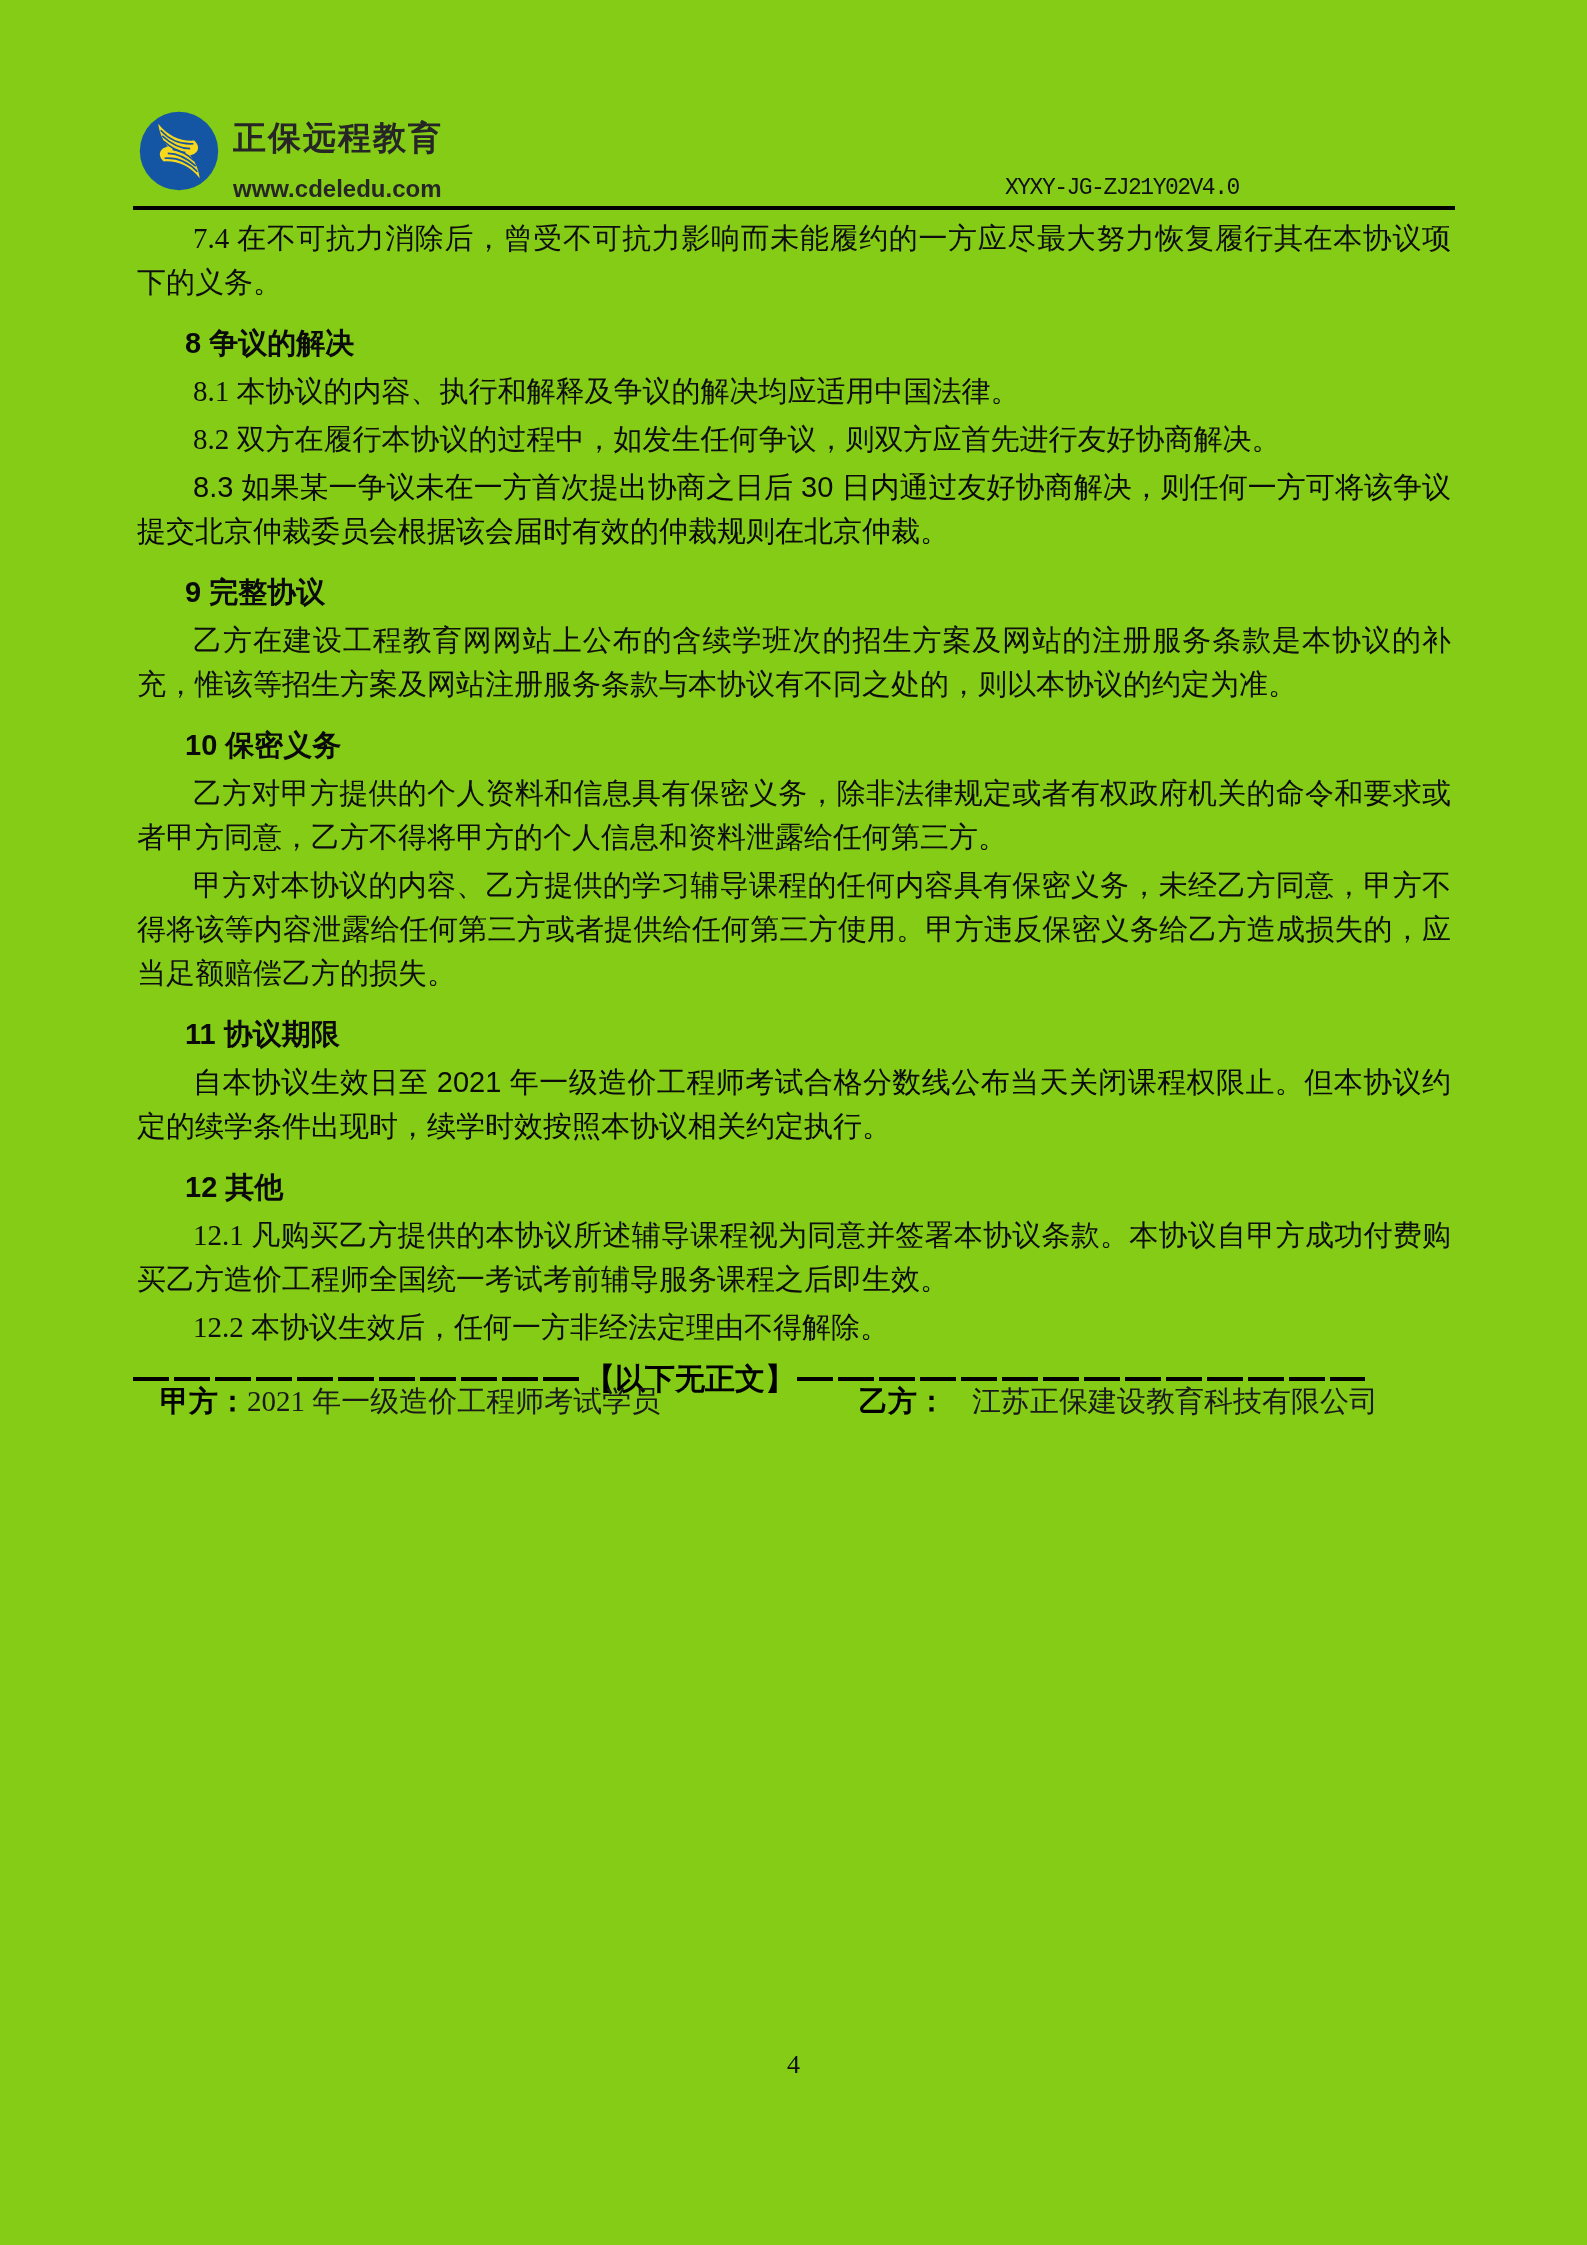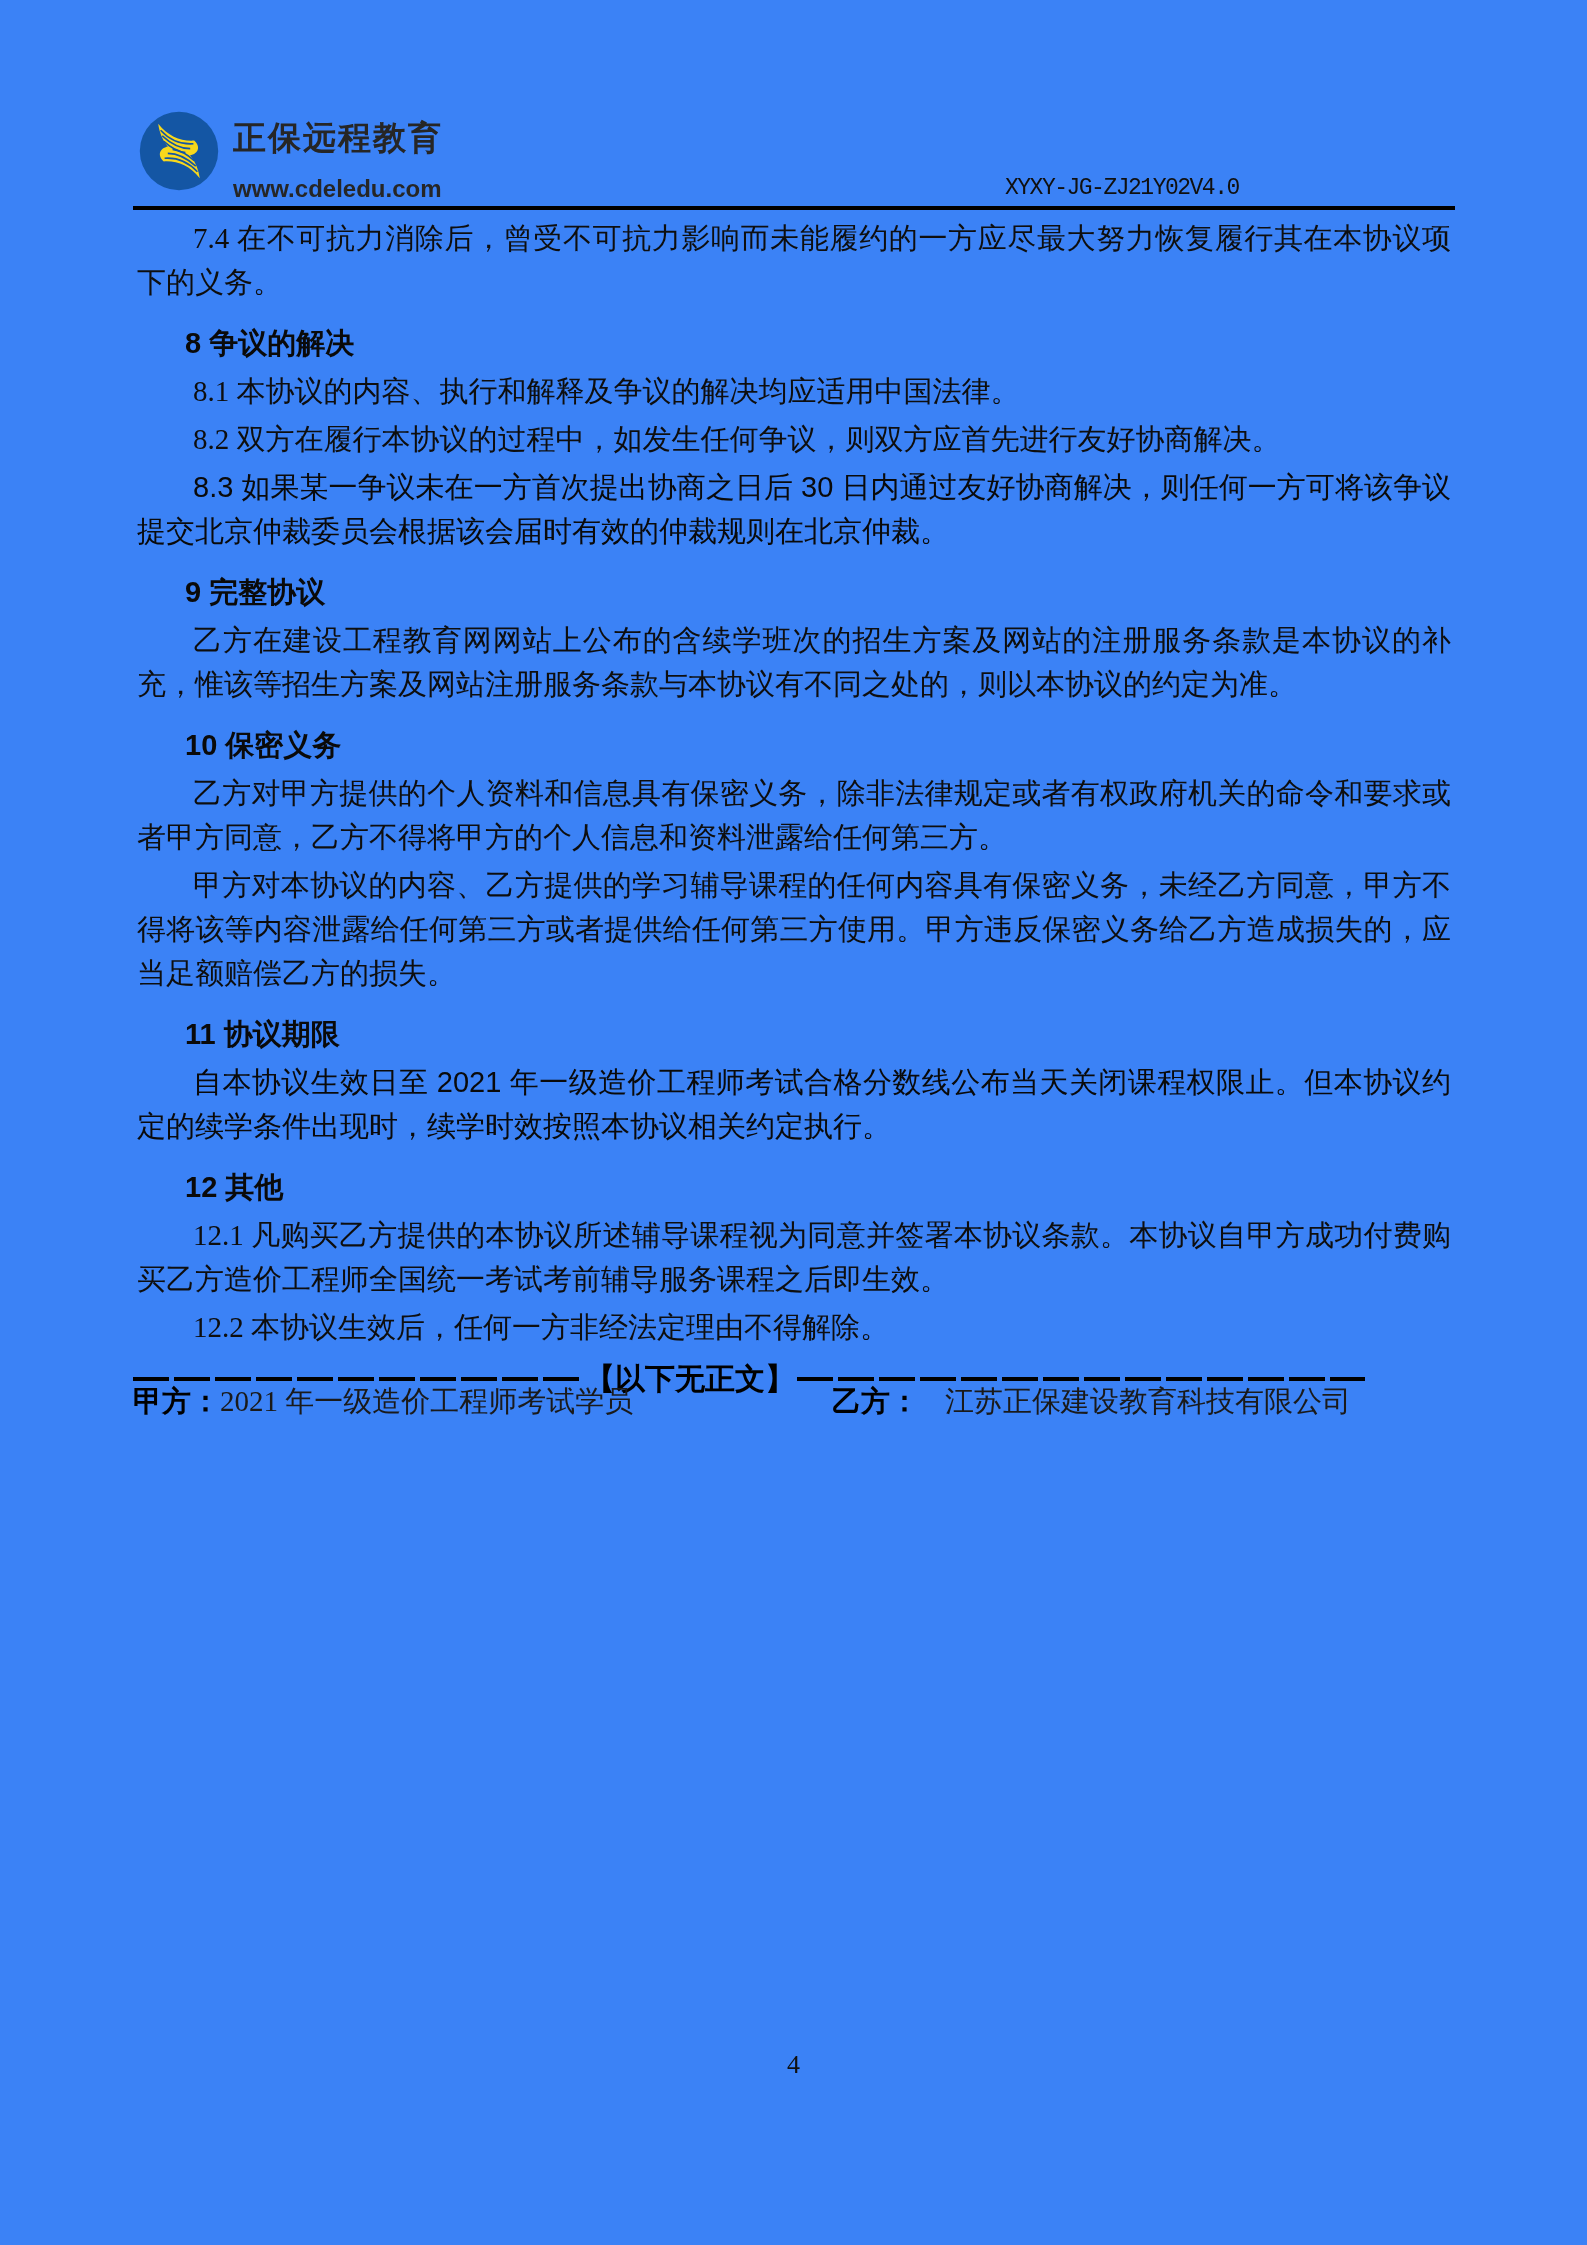--- a/index.html
+++ b/index.html
@@ -1,21 +1,21 @@
 <!DOCTYPE html>
 <html lang="zh"><head>
 <meta charset="utf-8">
 <style>
   html,body{margin:0;padding:0;}
   body{
     width:1587px;height:2245px;position:relative;background:#ffffff;
     font-family:"Liberation Serif",serif;color:#121212;
     -webkit-font-smoothing:antialiased;
   }
-  .page{position:absolute;inset:0;overflow:hidden;background:#3b82f6;}
+  .page{position:absolute;inset:0;overflow:hidden;background:#84cc16;}
 
   
   .logo{position:absolute;left:139px;top:110px;display:flex;align-items:flex-start;}
   .logo-mark{width:80px;height:82px;flex:0 0 auto;}
   .logo-text{margin-left:14px;margin-top:10px;}
   .brand{
     font-family:"Liberation Sans",sans-serif;font-weight:700;
     font-size:33px;line-height:36px;letter-spacing:2px;color:#262626;white-space:nowrap;
   }
   .site{
@@ -51,21 +51,21 @@
   .dash.right{flex:1;}
   .divider-label{
     font-family:"Liberation Sans",sans-serif;font-weight:700;font-size:30px;
     white-space:nowrap;padding:0 2px;color:#000;
   }
 
   
   .signature{position:absolute;left:133px;top:1382px;width:1322px;height:44px;font-size:29px;}
   .sig-a{position:absolute;left:0;top:0;white-space:nowrap;}
   .sig-b{position:absolute;left:699px;top:0;white-space:nowrap;}
-  .sig-label{font-family:"Liberation Sans",sans-serif;font-weight:700;color:#000;}
+  .sig-label{font-family:"Liberation Sans",sans-serif;font-weight:700;color:#000;margin-left:27px;}
   .sig-value{color:#1a1a1a;}
   .sig-b .sig-value{margin-left:26px;}
 
   
   .page-number{
     position:absolute;left:0;top:2050px;width:100%;
     text-align:center;font-size:26px;color:#101010;
   }
 </style>
 </head>

